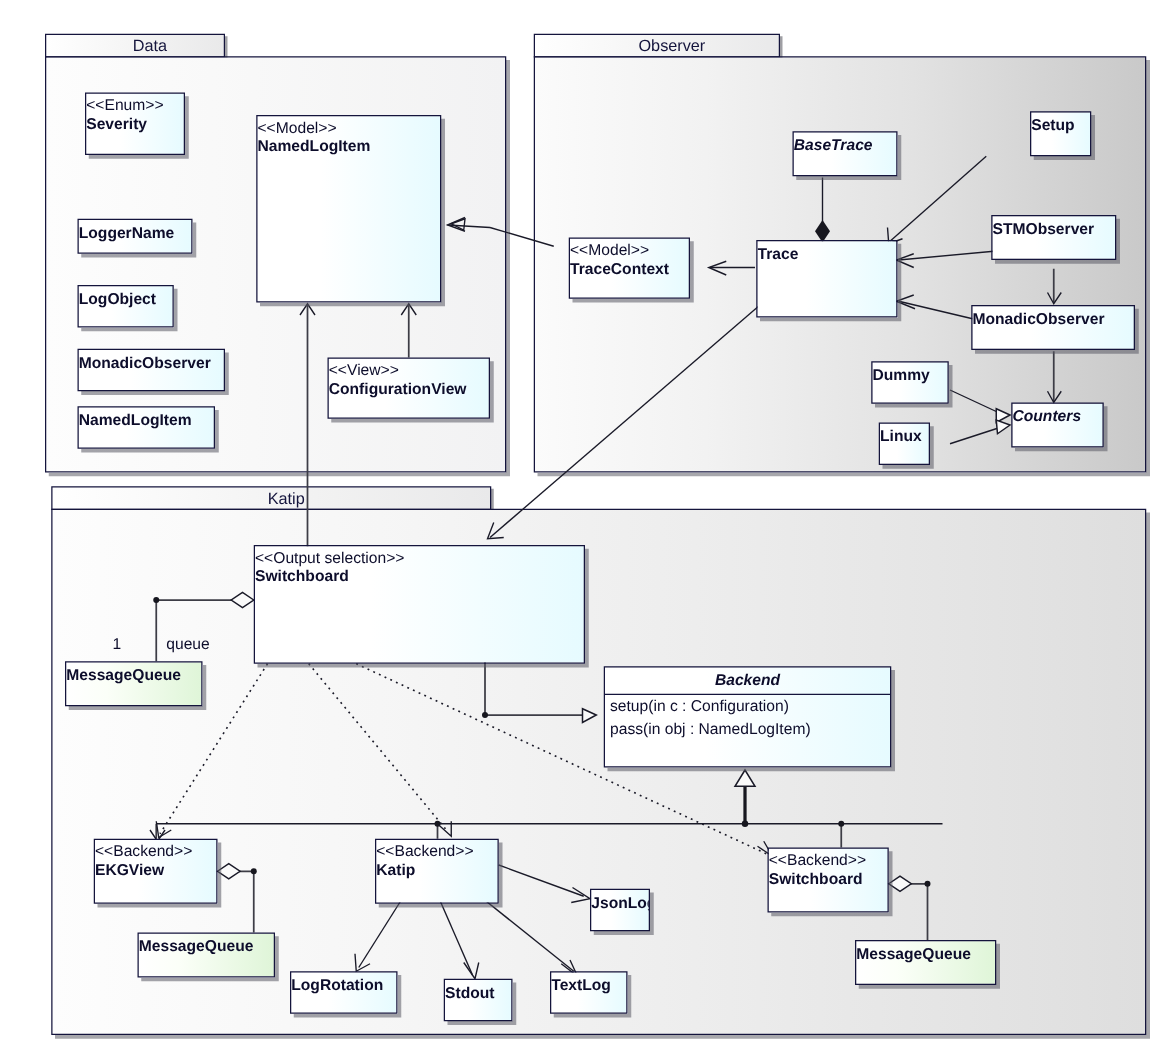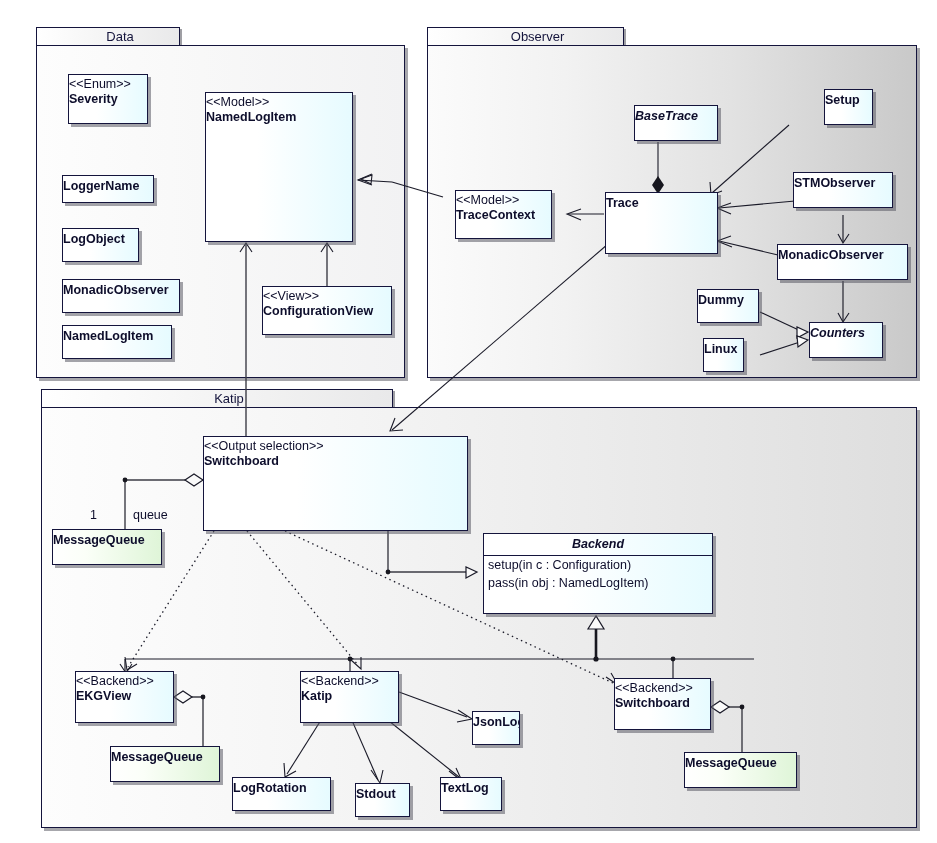--- a/index.html
+++ b/index.html
@@ -342,21 +342,21 @@
 
   <div class="cls green" style="left:110px; top:746px; width:110px; height:36px;">
     <span class="cname nostereo">MessageQueue</span>
   </div>
 
   <div class="cls" style="left:300px; top:671px; width:99px; height:52px;">
     <span class="stereo">&lt;&lt;Backend&gt;&gt;</span>
     <span class="cname">Katip</span>
   </div>
 
-  <div class="cls" style="left:232px; top:777px; width:99px; height:34px;">
+  <div class="cls" style="left:232px; top:777px; width:86px; height:34px;">
     <span class="cname nostereo">LogRotation</span>
   </div>
 
   <div class="cls" style="left:355px; top:783px; width:55px; height:34px;">
     <span class="cname nostereo">Stdout</span>
   </div>
 
   <div class="cls" style="left:440px; top:777px; width:62px; height:34px;">
     <span class="cname nostereo">TextLog</span>
   </div>

